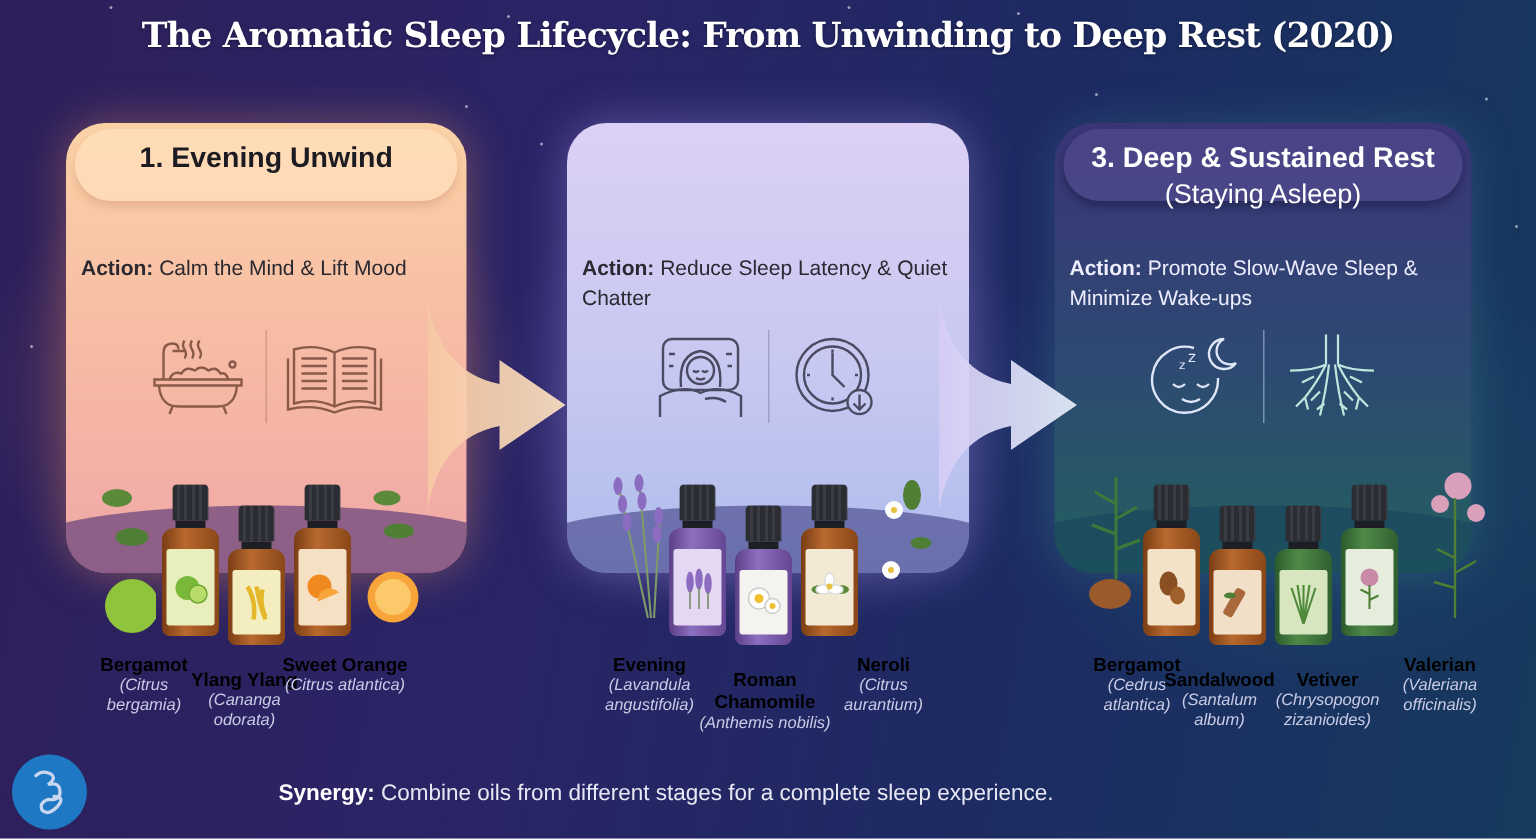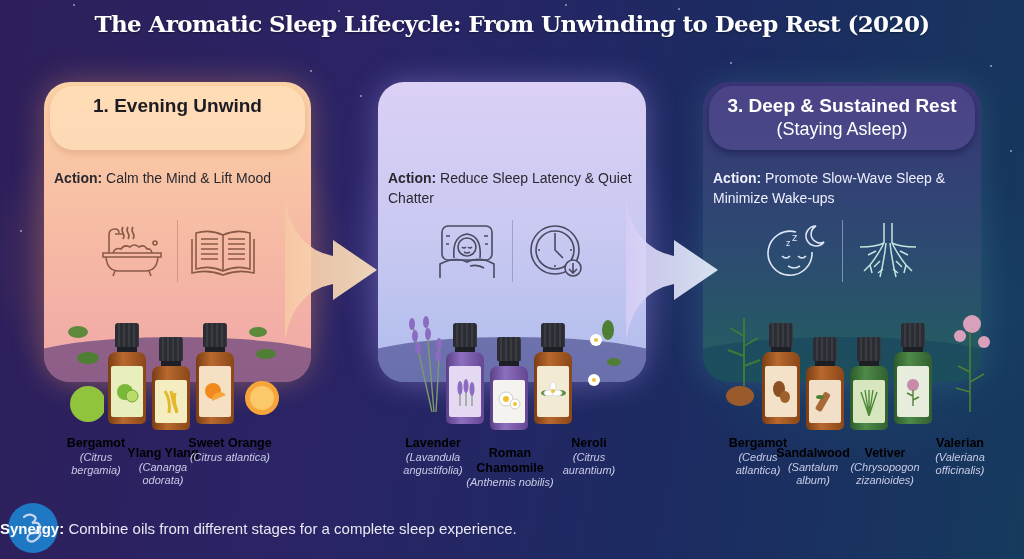--- a/index.html
+++ b/index.html
@@ -20,21 +20,21 @@
     font-size:23px;color:#fff;font-weight:bold;letter-spacing:-.6px;
     text-shadow:0 1px 2px rgba(0,0,0,.4);
   }
   .panel{
     position:absolute;top:82px;height:300px;border-radius:26px;overflow:hidden;
   }
   .p1{left:44px;width:267px;background:linear-gradient(180deg,#fbd2a6 0%,#f6b9a4 55%,#f0a7a8 100%);box-shadow:0 0 30px rgba(255,160,100,.35)}
   .p2{left:378px;width:268px;background:linear-gradient(180deg,#dcd0f5 0%,#c7c8f1 55%,#aebcec 100%);box-shadow:0 0 30px rgba(190,170,255,.35)}
   .p3{left:703px;width:278px;background:linear-gradient(180deg,#3a3577 0%,#2d4a72 55%,#22605e 100%);box-shadow:0 0 30px rgba(80,150,160,.25)}
   .head{
-    position:absolute;left:6px;right:6px;top:4px;height:64px;border-radius:24px;
+    position:absolute;left:6px;right:6px;top:4px;height:48px;border-radius:24px;
     text-align:center;padding-top:8px;
   }
   .p1 .head{background:rgba(255,225,190,.7);box-shadow:0 4px 6px rgba(180,110,80,.25)}
   .p2 .head{background:rgba(235,230,255,.75);box-shadow:0 4px 6px rgba(110,100,170,.25)}
   .p3 .head{background:rgba(90,80,150,.55);box-shadow:0 4px 6px rgba(10,10,40,.35)}
   .h1{font-size:19px;font-weight:bold;line-height:24px}
   .h2{font-size:18px;line-height:23px}
   .p1 .h1,.p2 .h1{color:#1d1b22}
   .p1 .h2,.p2 .h2{color:#2a2830}
   .p3 .h1,.p3 .h2{color:#fff}
@@ -62,21 +62,21 @@
   .body{width:38px;height:72px;border-radius:8px 8px 5px 5px;position:relative}
   .label{position:absolute;left:3px;right:3px;top:14px;bottom:7px;border-radius:2px;display:flex;align-items:center;justify-content:center}
   .b-short .body{height:64px}
   .amber{background:linear-gradient(90deg,#7a3d14,#b8692e 40%,#8a4718)}
   .purple{background:linear-gradient(90deg,#5b3f86,#8d6fc0 40%,#654692)}
   .green{background:linear-gradient(90deg,#2c5a2c,#4f8a48 40%,#315f30)}
   .deco{position:absolute}
   .nm{position:absolute;width:110px;text-align:center}
   .nm .c{font-weight:bold;font-size:12.5px;line-height:15px}
   .nm .s{font-style:italic;font-size:11px;line-height:13px;color:#c9cbe6}
-  .synergy{position:absolute;left:0;width:888px;top:520px;font-size:15px;color:#e8e8f4}
+  .synergy{position:absolute;left:0;width:888px;top:520px;text-align:center;font-size:15px;color:#e8e8f4}
   .synergy b{color:#fff;font-weight:bold}
   .logo{position:absolute;left:8px;top:503px;width:50px;height:50px;border-radius:50%;background:#1f78c4;display:flex;align-items:center;justify-content:center}
 </style>
 </head>
 <body>
 
 <div class="star" style="left:73px;top:4px"></div>
 <div class="star" style="left:338px;top:10px"></div>
 <div class="star" style="left:310px;top:70px"></div>
 <div class="star" style="left:565px;top:4px"></div>
@@ -410,21 +410,21 @@
 <div class="nm" style="left:108px;top:446px">
   <div class="c">Ylang Ylang</div>
   <div class="s" style="width:60px;margin:0 auto">(Cananga odorata)</div>
 </div>
 <div class="nm" style="left:175px;top:436px">
   <div class="c">Sweet Orange</div>
   <div class="s">(Citrus atlantica)</div>
 </div>
 
 <div class="nm" style="left:378px;top:436px">
-  <div class="c">Lavender</div>
+  <div class="c">Evening</div>
   <div class="s" style="width:80px;margin:0 auto">(Lavandula angustifolia)</div>
 </div>
 <div class="nm" style="left:455px;top:446px">
   <div class="c" style="width:70px;margin:0 auto">Roman Chamomile</div>
   <div class="s">(Anthemis nobilis)</div>
 </div>
 <div class="nm" style="left:534px;top:436px">
   <div class="c">Neroli</div>
   <div class="s" style="width:60px;margin:0 auto">(Citrus aurantium)</div>
 </div>

